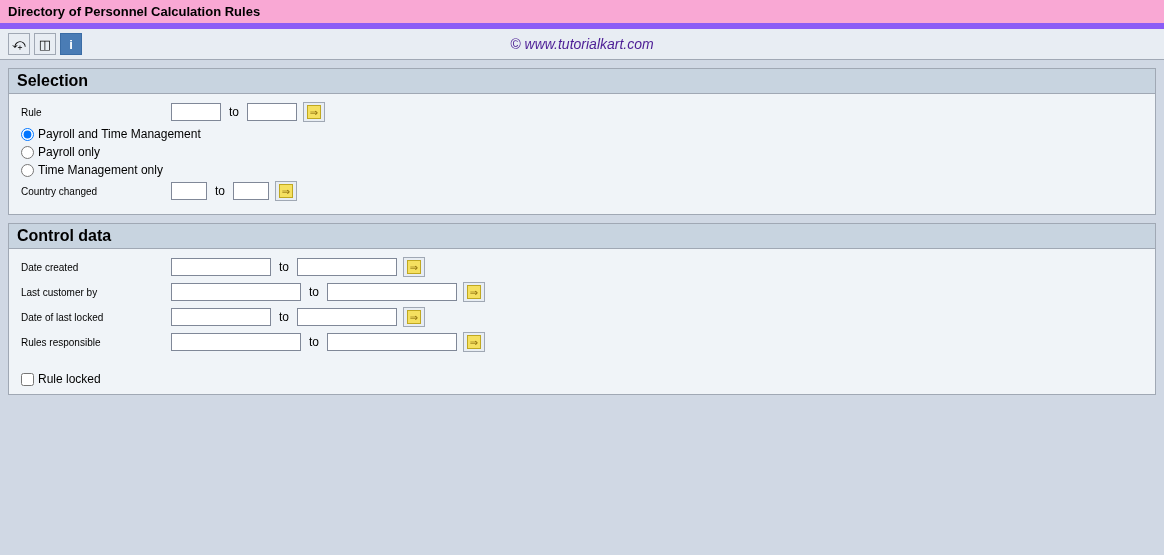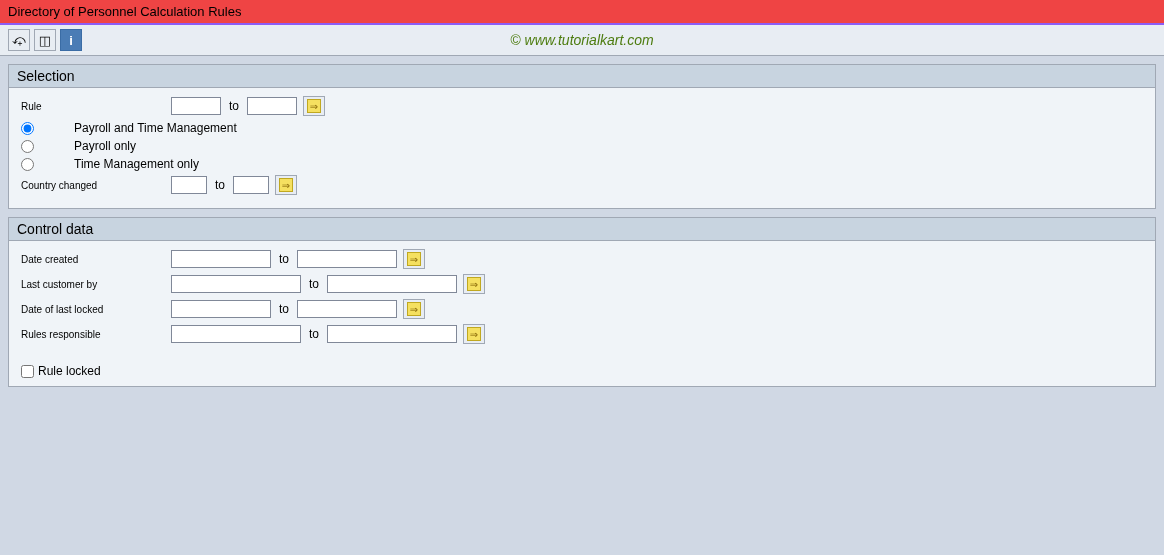--- a/index.html
+++ b/index.html
@@ -3,40 +3,40 @@
   <meta charset="utf-8">
   <style>
     * { box-sizing: border-box; margin: 0; padding: 0; }
     body {
       font-family: Arial, Helvetica, sans-serif;
       font-size: 12px;
       background: #d0d8e4;
       color: #000;
     }
     .title-bar {
-      background: #ef4444;
+      background: #f9a8d4;
       padding: 4px 8px;
-      font-weight: normal;
+      font-weight: bold;
       font-size: 13px;
-      border-bottom: 2px solid #8b5cf6;
+      border-bottom: 6px solid #8b5cf6;
     }
     .toolbar {
       background: #e8edf3;
       padding: 4px 8px;
       display: flex;
       align-items: center;
       gap: 4px;
       border-bottom: 1px solid #a0a8b4;
       position: relative;
     }
     .toolbar-watermark {
       position: absolute;
       left: 50%;
       transform: translateX(-50%);
-      color: #4d7c0f;
+      color: #4c1d95;
       font-size: 14px;
       font-style: italic;
     }
     .toolbar-btn {
       width: 22px;
       height: 22px;
       background: #e8edf3;
       border: 1px solid #a0a8b4;
       cursor: pointer;
       display: flex;
@@ -50,22 +50,22 @@
       flex-direction: column;
       gap: 8px;
     }
     .section {
       background: #f0f4f8;
       border: 1px solid #a0a8b4;
     }
     .section-header {
       background: #c8d4e0;
       padding: 3px 8px;
-      font-weight: normal;
-      font-size: 14px;
+      font-weight: bold;
+      font-size: 16px;
       border-bottom: 1px solid #a0a8b4;
     }
     .section-body {
       padding: 8px 12px;
     }
     .form-row {
       display: flex;
       align-items: center;
       margin-bottom: 5px;
     }
@@ -121,21 +121,20 @@
       display: flex;
       align-items: center;
       justify-content: center;
       font-size: 10px;
       color: #806000;
     }
     .radio-row {
       display: flex;
       align-items: center;
       margin-bottom: 4px;
-      gap: 36px;
     }
     .radio-row input[type="radio"] {
       margin-right: 4px;
     }
     .radio-row label {
       font-size: 12px;
     }
     .checkbox-row {
       display: flex;
       align-items: center;

